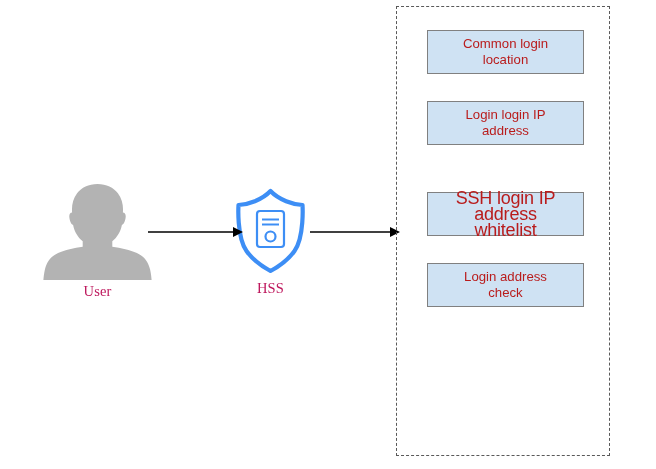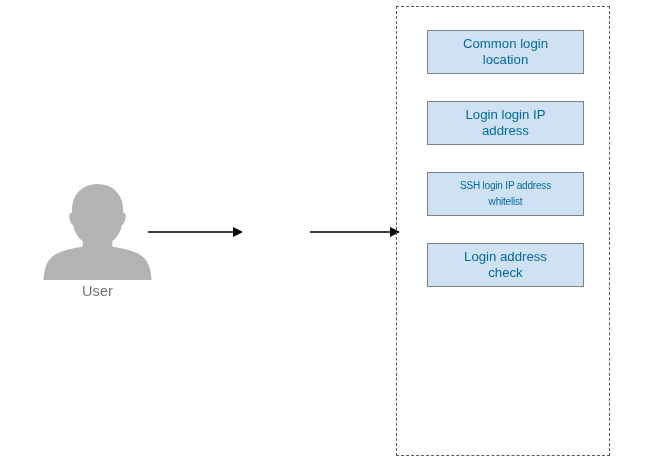--- a/index.html
+++ b/index.html
@@ -48,24 +48,25 @@
   }
 
   #hss-icon {
     width: 85px;
     height: 92px;
     display: block;
   }
 
   .actor-label {
     font-size: 14.5px;
-    color: #737373;
+    color: #be185d;
     line-height: 18px;
     margin-top: 2px;
     letter-spacing: 0.1px;
+    font-family: Liberation Serif, serif;
   }
 
   
   .arrow-svg {
     position: absolute;
     overflow: visible;
   }
   #arrow-user-hss {
     left: 148px;
     top: 222px;
@@ -105,27 +106,28 @@
     height: 44px;
     box-sizing: border-box;
     background: #cfe2f3;
     border: 1px solid #808080;
     display: flex;
     align-items: center;
     justify-content: center;
     text-align: center;
     font-size: 13.2px;
     line-height: 16px;
-    color: #0369a1;
+    color: #b91c1c;
     padding: 0 20px;
     white-space: pre-line;
   }
   .feature-box.tight {
-    font-size: 10px;
+    font-size: 18px;
     letter-spacing: -0.2px;
+    margin-top: 20px;
   }
 </style>
 </head>
 <body>
 
 <div id="diagram">
 
   <div class="actor" id="user-actor">
     <svg id="user-icon" viewBox="0 0 115 100">
       <path fill="#b3b3b3" d="M57.5 4
@@ -145,20 +147,36 @@
                l 0 -5.6
                c -4.6 -3.5 -8.3 -9.4 -9.6 -16.2
                c -2.1 -0.8 -3.5 -4.3 -3.8 -8.2
                c -0.2 -2.4 1 -4 2.8 -4.2
                c -0.6 -6.8 0.8 -14 5 -19.4
                C 41.5 7.6 48.5 4 57.5 4 Z"></path>
     </svg>
     <div class="actor-label">User</div>
   </div>
 
+  <div class="actor" id="hss-actor">
+    <svg id="hss-icon" viewBox="0 0 85 92">
+      <path d="M42.5 6
+               C 34 15 20 19.5 10.5 20
+               C 10.5 20 8.5 52 18.5 66
+               C 26 76.5 36 82.5 42.5 86
+               C 49 82.5 59 76.5 66.5 66
+               C 76.5 52 74.5 20 74.5 20
+               C 65 19.5 51 15 42.5 6 Z" fill="none" stroke="#3d8ef5" stroke-width="4.2" stroke-linejoin="round"></path>
+      <rect x="29" y="26" width="27" height="36" rx="3" ry="3" fill="none" stroke="#3d8ef5" stroke-width="2.2"></rect>
+      <line x1="34" y1="34.5" x2="51" y2="34.5" stroke="#3d8ef5" stroke-width="2"></line>
+      <line x1="34" y1="39.5" x2="51" y2="39.5" stroke="#3d8ef5" stroke-width="2"></line>
+      <circle cx="42.5" cy="51.5" r="5" fill="none" stroke="#3d8ef5" stroke-width="2.2"></circle>
+    </svg>
+    <div class="actor-label">HSS</div>
+  </div>
 
   <svg class="arrow-svg" id="arrow-user-hss" viewBox="0 0 95 20">
     <line x1="0" y1="10" x2="85" y2="10" stroke="#000000" stroke-width="1.6"></line>
     <path d="M85 5 L95 10 L85 15 Z" fill="#000000"></path>
   </svg>
 
   <svg class="arrow-svg" id="arrow-hss-group" viewBox="0 0 90 20">
     <line x1="0" y1="10" x2="80" y2="10" stroke="#000000" stroke-width="1.6"></line>
     <path d="M80 5 L90 10 L80 15 Z" fill="#000000"></path>
   </svg>

